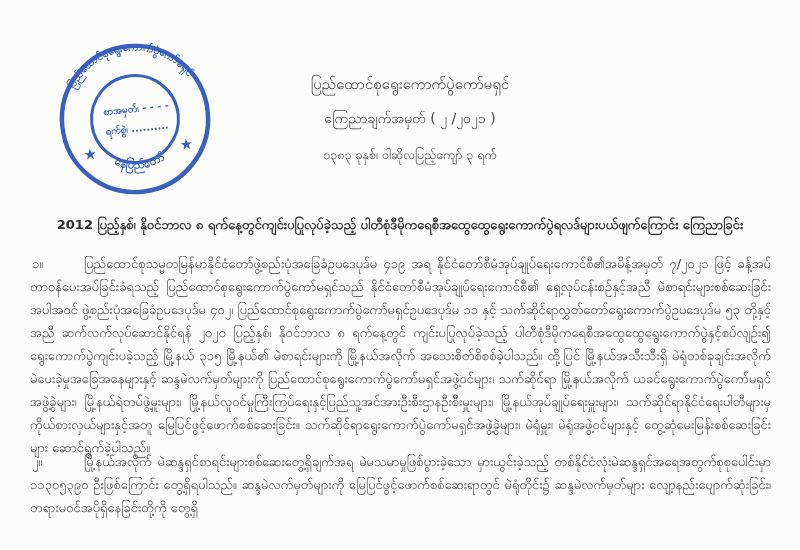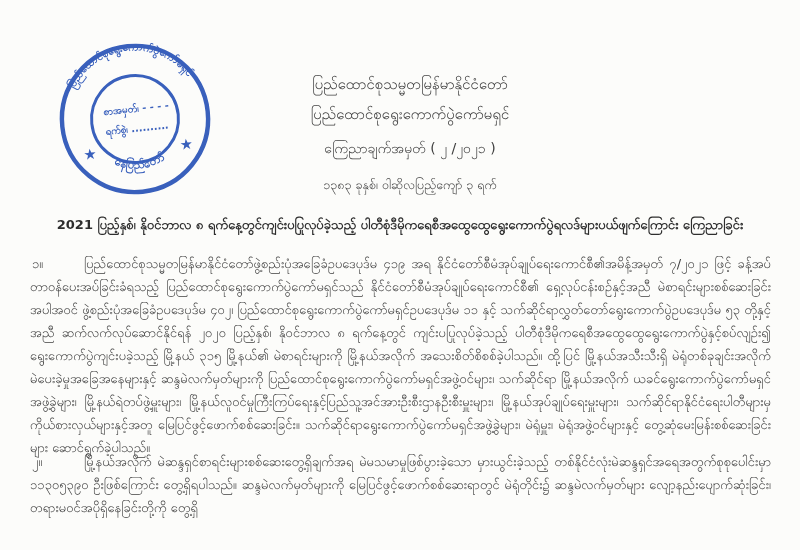--- a/index.html
+++ b/index.html
@@ -58,27 +58,26 @@
         <textPath href="#arcBot" startOffset="50%" text-anchor="middle">နေပြည်တော်</textPath>
       </text>
       <text x="31" y="116" text-anchor="middle" font-size="15">★</text>
       <text x="129" y="116" text-anchor="middle" font-size="15">★</text>
       <text x="49" y="73" font-size="10">စာအမှတ်၊ - - - -</text>
       <text x="49" y="93" font-size="10">ရက်စွဲ၊ ..........</text>
     </svg>
   </div>
 
   <div class="header">
-    <div class="h-line1">ပြည်ထောင်စုသမ္မတမြန်မာနိုင်ငံတော်</div>
     <div class="h-line2">ပြည်ထောင်စုရွေးကောက်ပွဲကော်မရှင်</div>
     <div class="h-line3">ကြေညာချက်အမှတ် ( ၂ /၂၀၂၁ )</div>
     <div class="h-line4">၁၃၈၃ ခုနှစ်၊ ဝါဆိုလပြည့်ကျော် ၃ ရက်</div>
   </div>
 
-  <div class="doc-title">2021 ပြည့်နှစ်၊ နိုဝင်ဘာလ ၈ ရက်နေ့တွင်ကျင်းပပြုလုပ်ခဲ့သည့် ပါတီစုံဒီမိုကရေစီအထွေထွေရွေးကောက်ပွဲရလဒ်များပယ်ဖျက်ကြောင်း ကြေညာခြင်း</div>
+  <div class="doc-title">2012 ပြည့်နှစ်၊ နိုဝင်ဘာလ ၈ ရက်နေ့တွင်ကျင်းပပြုလုပ်ခဲ့သည့် ပါတီစုံဒီမိုကရေစီအထွေထွေရွေးကောက်ပွဲရလဒ်များပယ်ဖျက်ကြောင်း ကြေညာခြင်း</div>
 
   <div class="para para-1">
     <span class="pnum">၁။</span>
     <span>ပြည်ထောင်စုသမ္မတမြန်မာနိုင်ငံတော်ဖွဲ့စည်းပုံအခြေခံဥပဒေပုဒ်မ ၄၁၉ အရ နိုင်ငံတော်စီမံအုပ်ချုပ်ရေးကောင်စီ၏အမိန့်အမှတ် ၇/၂၀၂၁ ဖြင့် ခန့်အပ်တာဝန်ပေးအပ်ခြင်းခံရသည့် ပြည်ထောင်စုရွေးကောက်ပွဲကော်မရှင်သည် နိုင်ငံတော်စီမံအုပ်ချုပ်ရေးကောင်စီ၏ ရှေ့လုပ်ငန်းစဉ်နှင့်အညီ မဲစာရင်းများစစ်ဆေးခြင်းအပါအဝင် ဖွဲ့စည်းပုံအခြေခံဥပဒေပုဒ်မ ၄၀၂၊ ပြည်ထောင်စုရွေးကောက်ပွဲကော်မရှင်ဥပဒေပုဒ်မ ၁၁ နှင့် သက်ဆိုင်ရာလွှတ်တော်ရွေးကောက်ပွဲဥပဒေပုဒ်မ ၅၃ တို့နှင့်အညီ ဆက်လက်လုပ်ဆောင်နိုင်ရန် ၂၀၂၀ ပြည့်နှစ်၊ နိုဝင်ဘာလ ၈ ရက်နေ့တွင် ကျင်းပပြုလုပ်ခဲ့သည့် ပါတီစုံဒီမိုကရေစီအထွေထွေရွေးကောက်ပွဲနှင့်စပ်လျဉ်း၍ ရွေးကောက်ပွဲကျင်းပခဲ့သည့် မြို့နယ် ၃၁၅ မြို့နယ်၏ မဲစာရင်းများကို မြို့နယ်အလိုက် အသေးစိတ်စိစစ်ခဲ့ပါသည်။ ထို့ပြင် မြို့နယ်အသီးသီးရှိ မဲရုံတစ်ခုချင်းအလိုက် မဲပေးခဲ့မှုအခြေအနေများနှင့် ဆန္ဒမဲလက်မှတ်များကို ပြည်ထောင်စုရွေးကောက်ပွဲကော်မရှင်အဖွဲ့ဝင်များ၊ သက်ဆိုင်ရာ မြို့နယ်အလိုက် ယခင်ရွေးကောက်ပွဲကော်မရှင်အဖွဲ့ခွဲများ၊ မြို့နယ်ရဲတပ်ဖွဲ့မှူးများ၊ မြို့နယ်လူဝင်မှုကြီးကြပ်ရေးနှင့်ပြည်သူ့အင်အားဦးစီးဌာနဦးစီးမှူးများ၊ မြို့နယ်အုပ်ချုပ်ရေးမှူးများ၊ သက်ဆိုင်ရာနိုင်ငံရေးပါတီများမှကိုယ်စားလှယ်များနှင့်အတူ မြေပြင်ဖွင့်ဖောက်စစ်ဆေးခြင်း။ သက်ဆိုင်ရာရွေးကောက်ပွဲကော်မရှင်အဖွဲ့ခွဲများ၊ မဲရုံမှူး၊ မဲရုံအဖွဲ့ဝင်များနှင့် တွေ့ဆုံမေးမြန်းစစ်ဆေးခြင်းများ ဆောင်ရွက်ခဲ့ပါသည်။</span>
   </div>
 
   <div class="para para-2">
     <span class="pnum">၂။</span>
     <span>မြို့နယ်အလိုက် မဲဆန္ဒရှင်စာရင်းများစစ်ဆေးတွေ့ရှိချက်အရ မဲမသမာမှုဖြစ်ပွားခဲ့သော မှားယွင်းခဲ့သည့် တစ်နိုင်ငံလုံးမဲဆန္ဒရှင်အရေအတွက်စုစုပေါင်းမှာ ၁၁၃၀၅၃၉၀ ဦးဖြစ်ကြောင်း တွေ့ရှိရပါသည်။ ဆန္ဒမဲလက်မှတ်များကို မြေပြင်ဖွင့်ဖောက်စစ်ဆေးရာတွင် မဲရုံတိုင်း၌ ဆန္ဒမဲလက်မှတ်များ လျော့နည်းပျောက်ဆုံးခြင်း၊ တရားမဝင်အပိုရှိနေခြင်းတို့ကို တွေ့ရှိ</span>
   </div>

